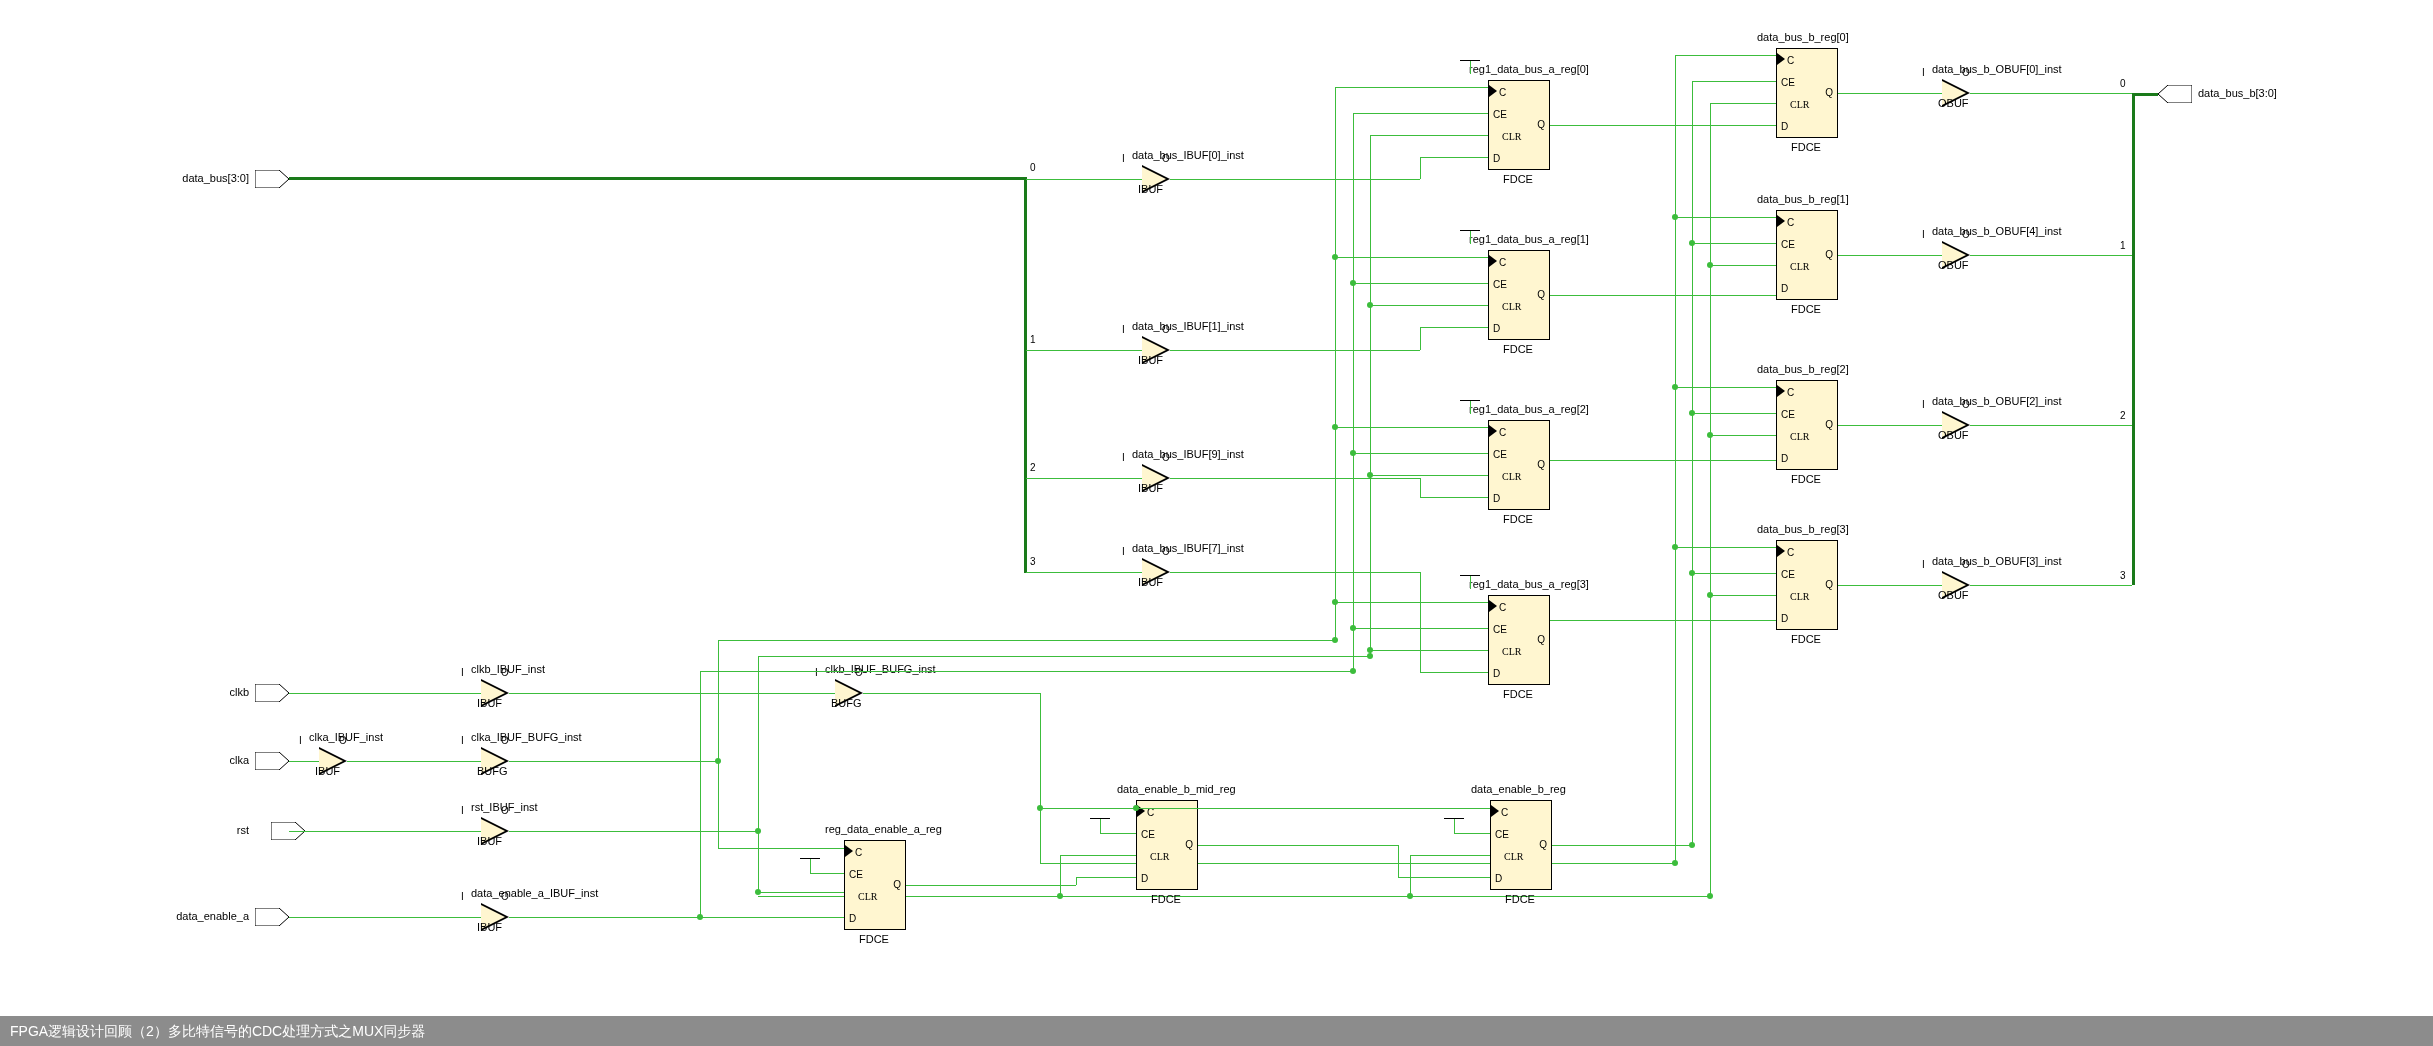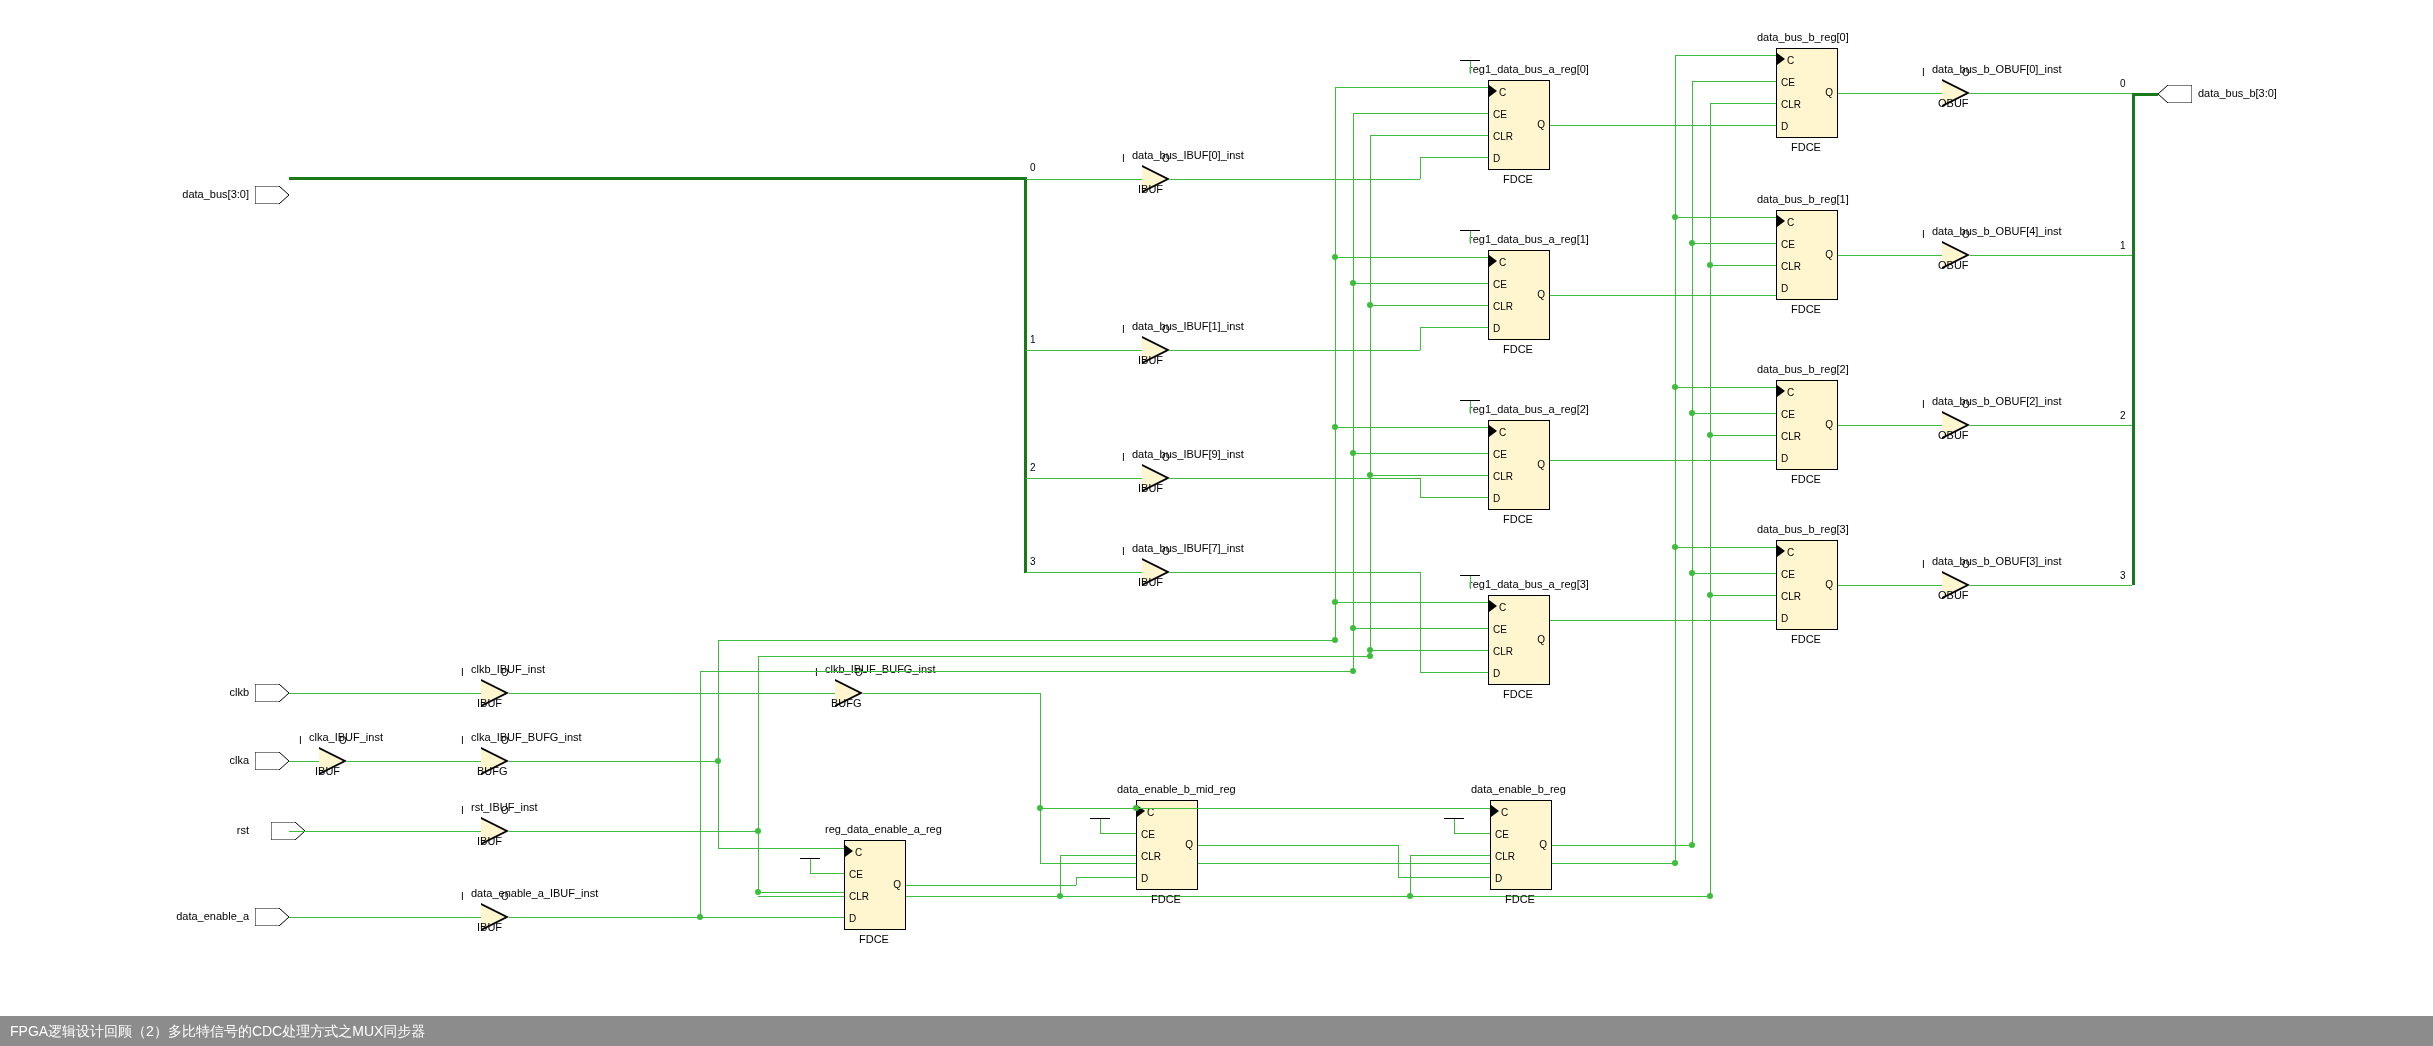--- a/index.html
+++ b/index.html
@@ -46,21 +46,21 @@
   width: 62px;
   height: 90px;
   background: #fff6d0;
   border: 1px solid #000;
 }
 .fdce .inst-label { position: absolute; top: -18px; left: -20px; white-space: nowrap; font-size: 11px; }
 .fdce .type-label { position: absolute; top: 92px; left: 14px; font-size: 11px; }
 .fdce .pin { position: absolute; font-size: 10px; }
 .fdce .c   { top: 6px;  left: 10px; }
 .fdce .ce  { top: 28px; left: 4px; }
-.fdce .clr { top: 50px; left: 4px; }
+.fdce .clr { top: 50px; left: 13px; font-family: Liberation Serif, serif; }
 .fdce .d   { top: 72px; left: 4px; }
 .fdce .q   { top: 38px; right: 4px; }
 .fdce .clk-mark {
   position: absolute; left: 0; top: 4px;
   width: 0; height: 0;
   border-top: 6px solid transparent;
   border-bottom: 6px solid transparent;
   border-left: 8px solid #000;
 }
 
@@ -90,21 +90,21 @@
   height: 30px; line-height: 30px;
   background: rgba(120,120,120,0.85);
   color: #fff; font-size: 14px; padding-left: 10px;
 }
 </style>
 </head>
 <body>
 
 <div class="canvas">
 
-<div class="port-in" style="left:255px; top:186px;">
+<div class="port-in" style="left:255px; top:170px;">
   <span class="port-label-l">data_bus[3:0]</span>
   <svg width="34" height="18">
         <polygon points="0,0 24,0 34,9 24,18 0,18" fill="#fff" stroke="#000"></polygon>
       </svg>
 </div>
 <div class="wire-h bus" style="left:289px; top:177px; width:737px;"></div>
 <div class="wire-v bus" style="left:1024px; top:177px; height:396px;"></div>
 
 <div class="bitlbl" style="left:1030px; top:162px;">0</div>
 <div class="wire-h" style="left:1026px; top:179px; width:116px;"></div>

